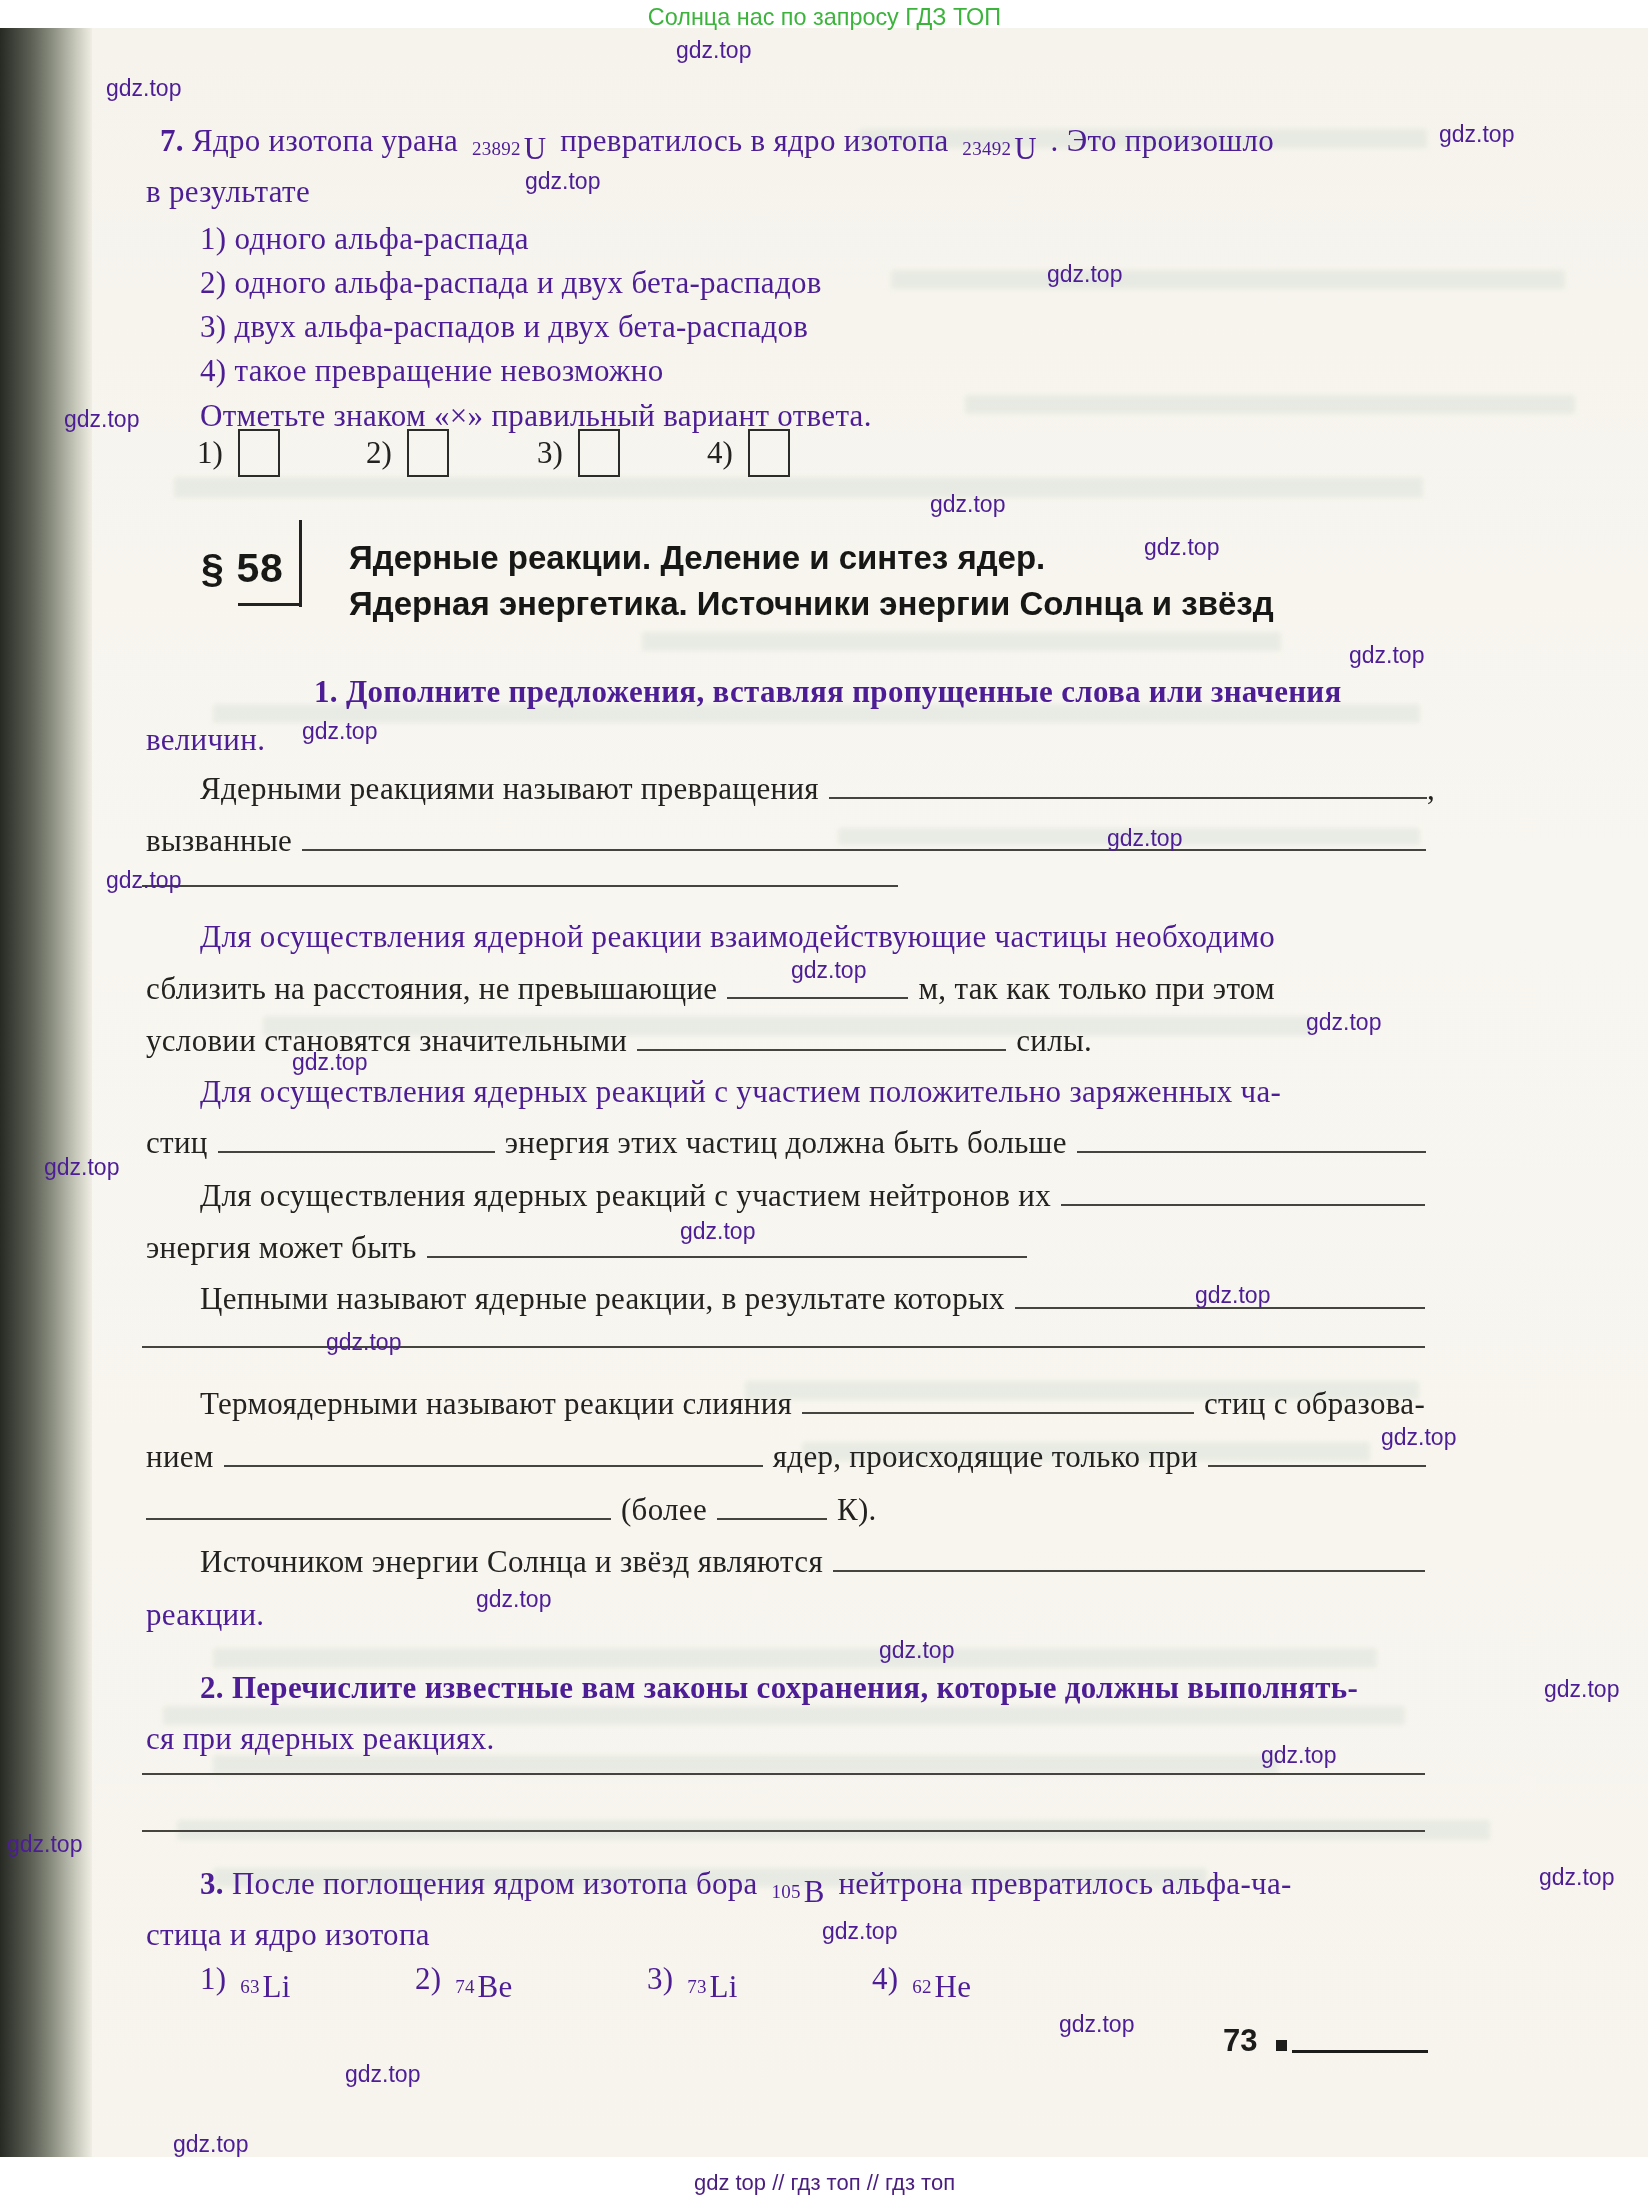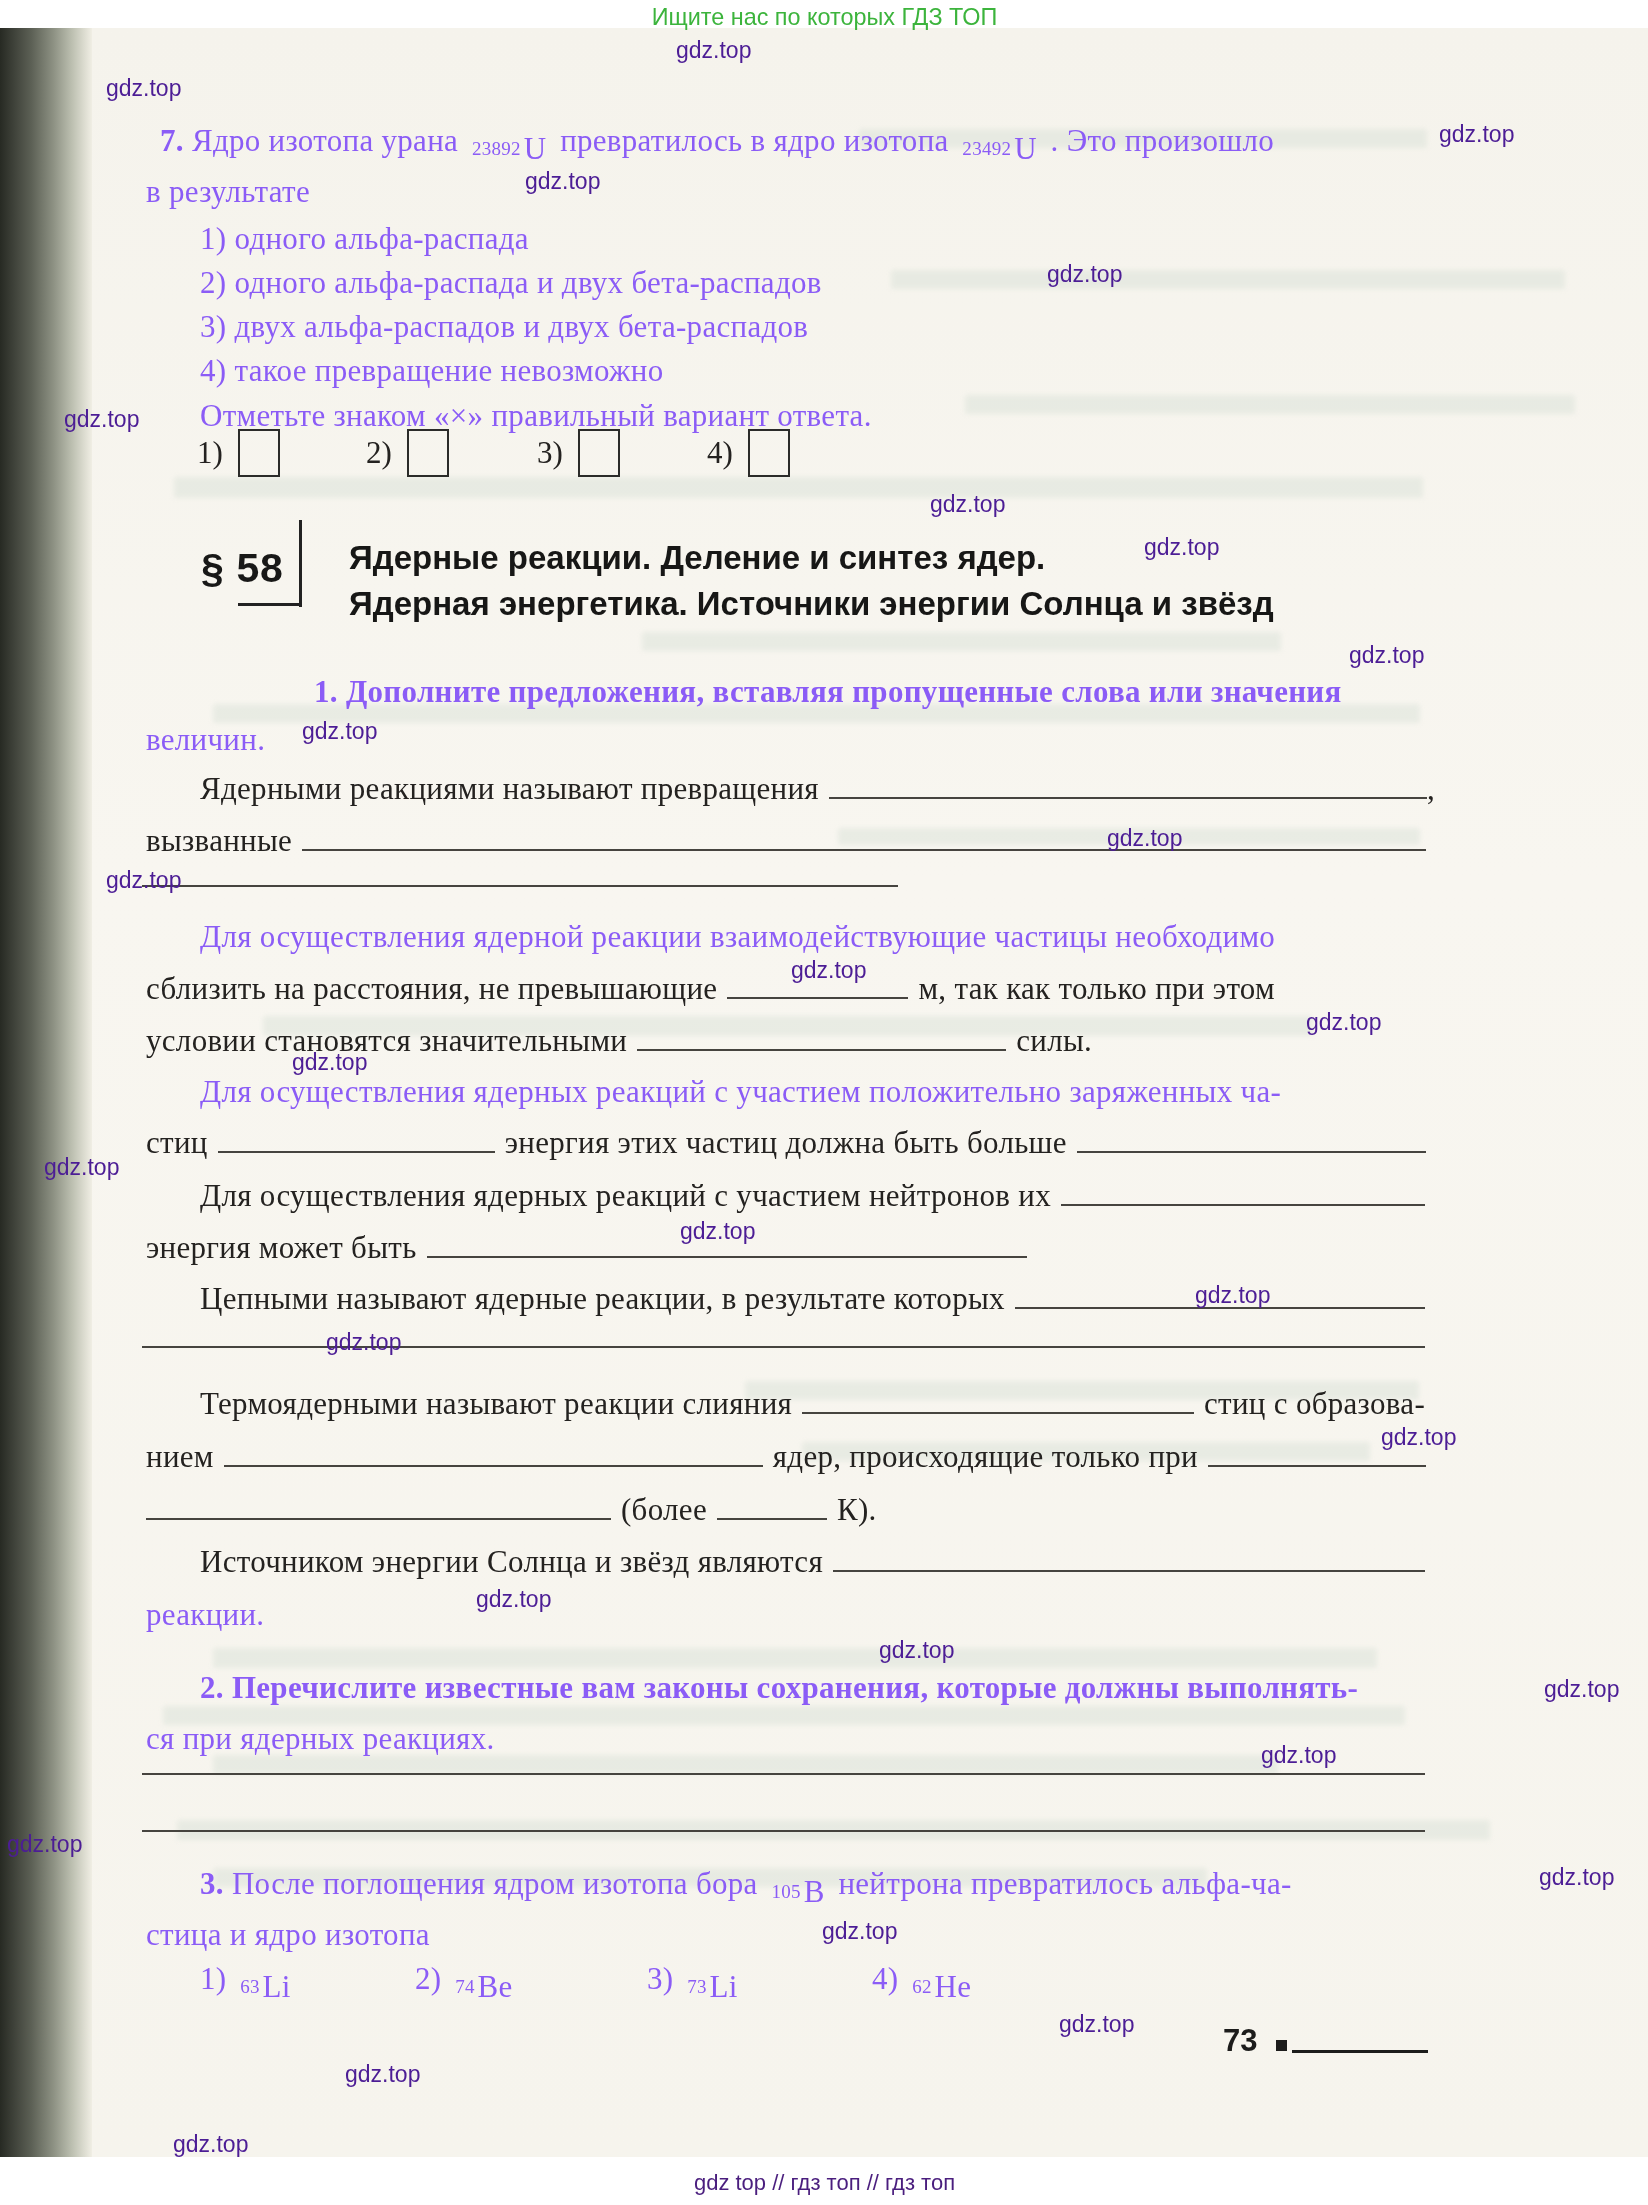--- a/index.html
+++ b/index.html
@@ -9,21 +9,21 @@
   .paper{position:absolute;left:0;top:28px;width:1649px;height:2129px;
          background:linear-gradient(180deg,#f5f3ec 0%,#f8f6f0 40%,#f6f4ed 100%);}
   .binding{position:absolute;left:0;top:28px;width:92px;height:2129px;
            background:linear-gradient(90deg,#272a23 0%,#3d4038 14%,#5c6055 34%,#8d9183 58%,#bcbfb0 78%,#f0eee4 100%);}
   .wm{position:absolute;font-family:"Liberation Sans","DejaVu Sans",sans-serif;
       font-size:23px;color:#4c1d95;white-space:nowrap;}
   .green-header{position:absolute;top:4.3px;left:50%;transform:translateX(-50%);
       font-family:"Liberation Sans","DejaVu Sans",sans-serif;font-size:23.4px;color:#3cb43c;white-space:nowrap;}
   .footer{position:absolute;top:2170px;left:50%;transform:translateX(-50%);
       font-family:"Liberation Sans","DejaVu Sans",sans-serif;font-size:22px;color:#4a1e7e;white-space:nowrap;text-align:right;}
-  .line{position:absolute;font-size:31px;line-height:1.25;letter-spacing:0.3px;white-space:nowrap;color:#8b5cf6;}
+  .line{position:absolute;font-size:31px;line-height:1.25;letter-spacing:0.3px;white-space:nowrap;color:#4c1d95;}
   .fline{position:absolute;display:flex;align-items:baseline;font-size:31px;line-height:1.25;
          letter-spacing:0.3px;white-space:nowrap;color:#242220;}
   .bold{font-weight:bold;}
   .blank{display:inline-block;height:0.76em;border-bottom:2.1px solid #46443f;}
   .grow{flex:1 1 auto;}
   .seg{flex:0 0 auto;}
   .rule{position:absolute;height:2.1px;background:#46443f;}
   .nuclide{display:inline-flex;align-items:center;margin:0 5.7px;vertical-align:-4.3px;}
   .nstack{display:inline-flex;flex-direction:row;align-items:flex-end;font-size:19px;line-height:1.02;margin-right:2.8px;}
   .sym{font-size:31px;}
@@ -57,21 +57,21 @@
   <div class="bleed" style="left:838px;top:828px;width:582px;height:17px"></div>
   <div class="bleed" style="left:263px;top:1016px;width:1050px;height:20px"></div>
   <div class="bleed" style="left:745px;top:1381px;width:674px;height:18.5px"></div>
   <div class="bleed" style="left:802px;top:1442px;width:568px;height:18.5px"></div>
   <div class="bleed" style="left:213px;top:1648px;width:1164px;height:20px"></div>
   <div class="bleed" style="left:163px;top:1706px;width:1242px;height:18.5px"></div>
   <div class="bleed" style="left:213px;top:1755px;width:1065px;height:18.5px"></div>
   <div class="bleed" style="left:177px;top:1820px;width:1313px;height:20px"></div>
   <div class="bleed" style="left:213px;top:1868px;width:994px;height:18.5px"></div>
 
-  <div class="green-header">Ищите нас по которых ГДЗ ТОП</div>
+  <div class="green-header">Солнца нас по запросу ГДЗ ТОП</div>
 
   <div class="line" style="left:160px;top:122px">
     <span class="bold">7.</span>
     <span>Ядро изотопа урана</span>
     <span class="nuclide">
         <span class="nstack">
           <span>238</span>
           <span>92</span>
         </span>
         <span class="sym">U</span>

